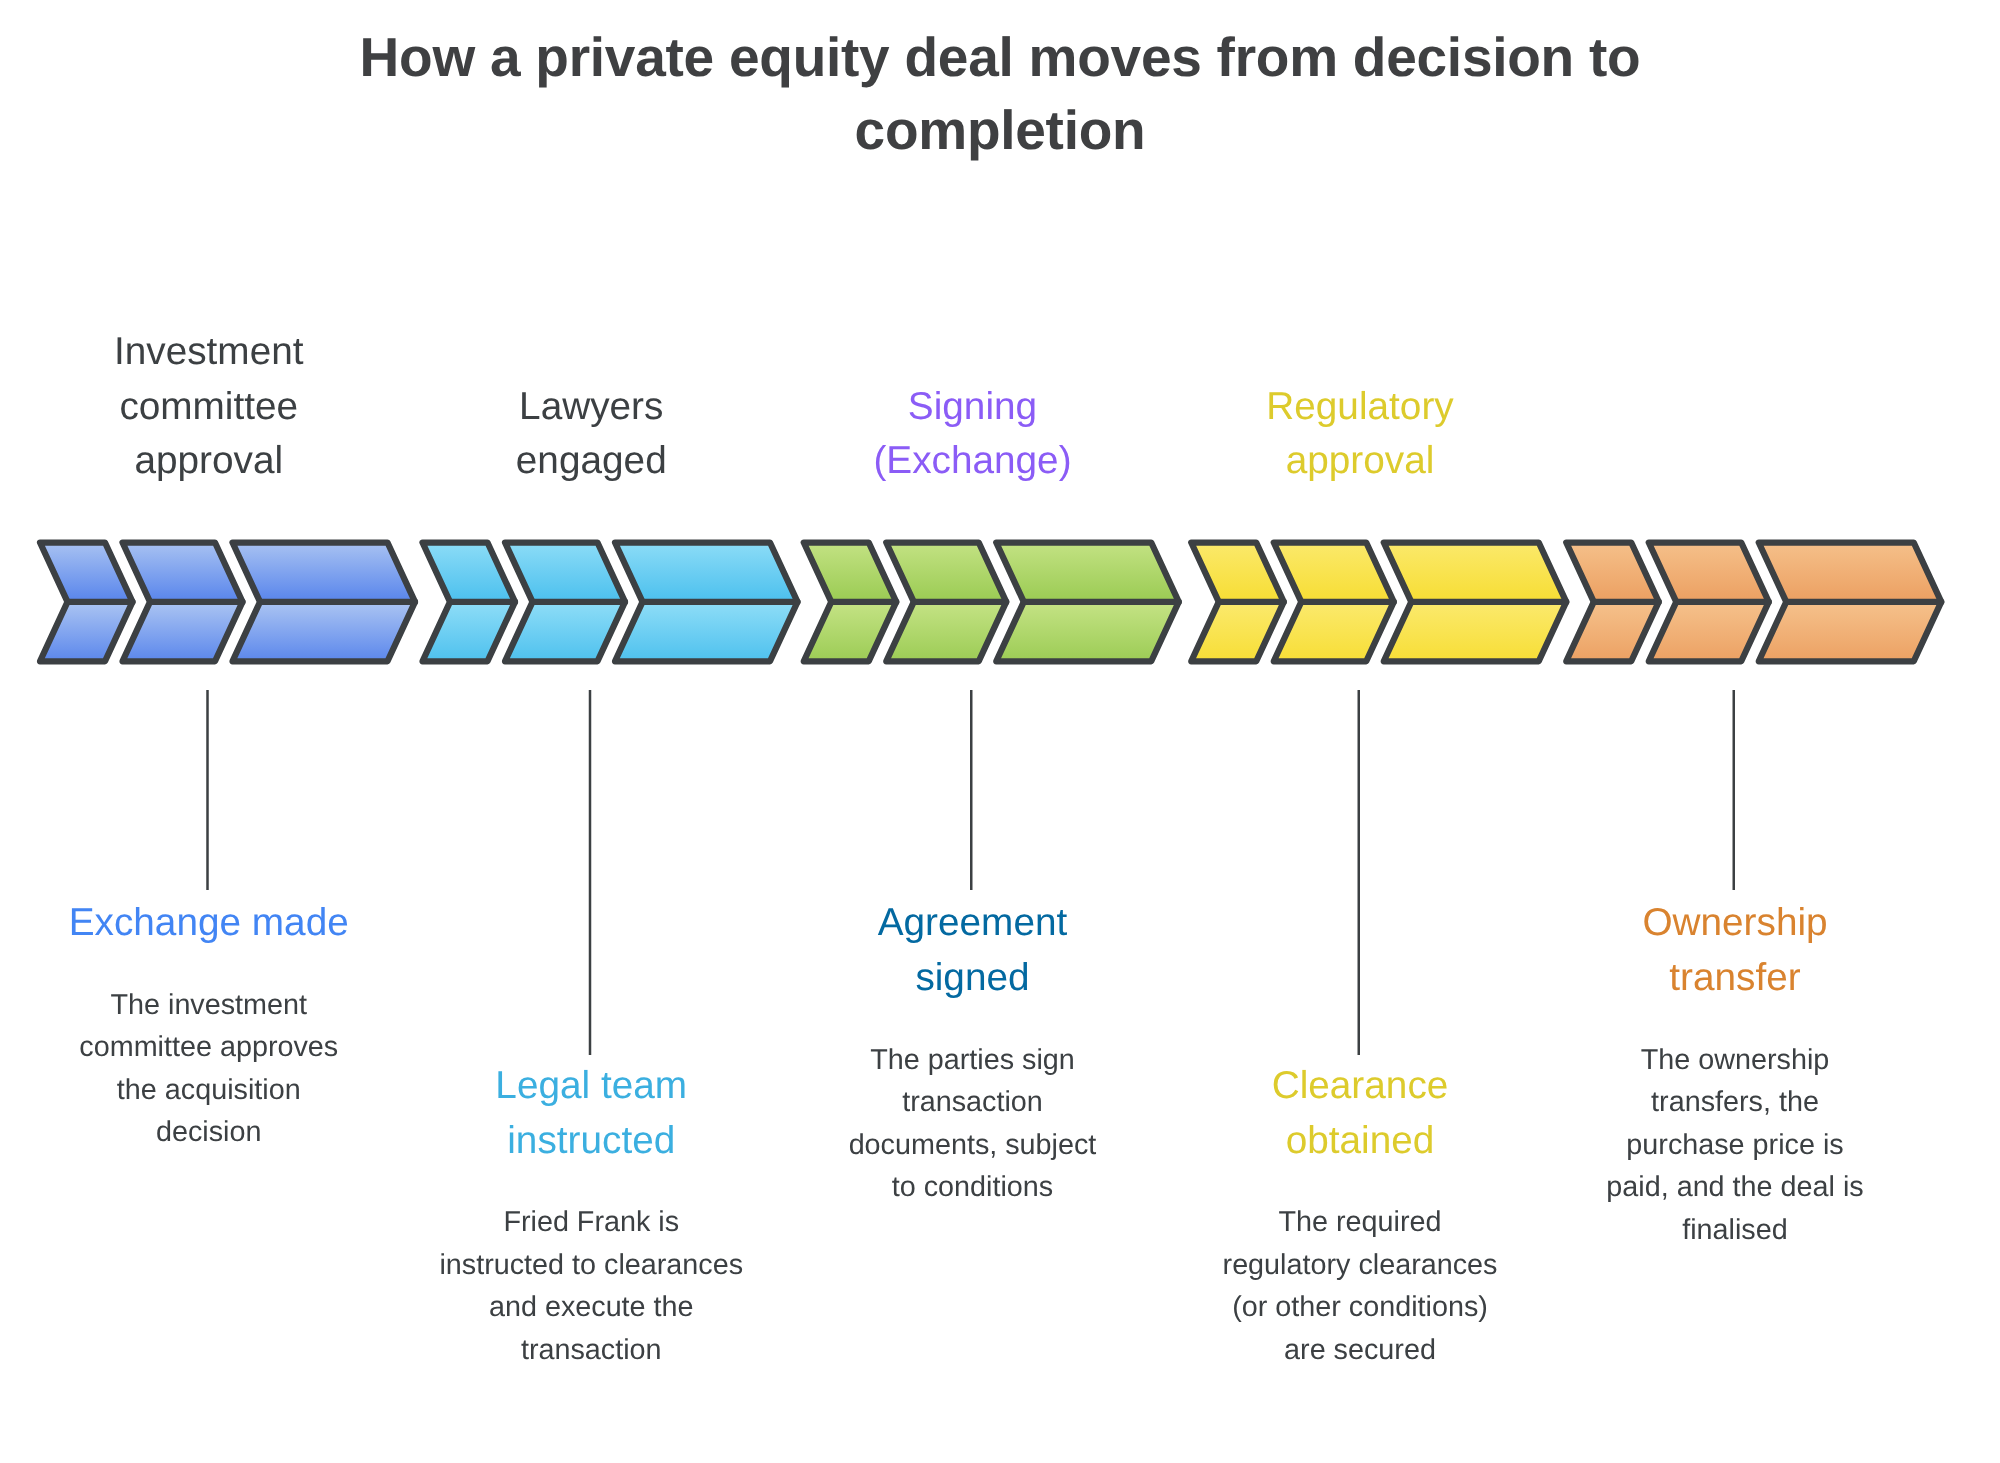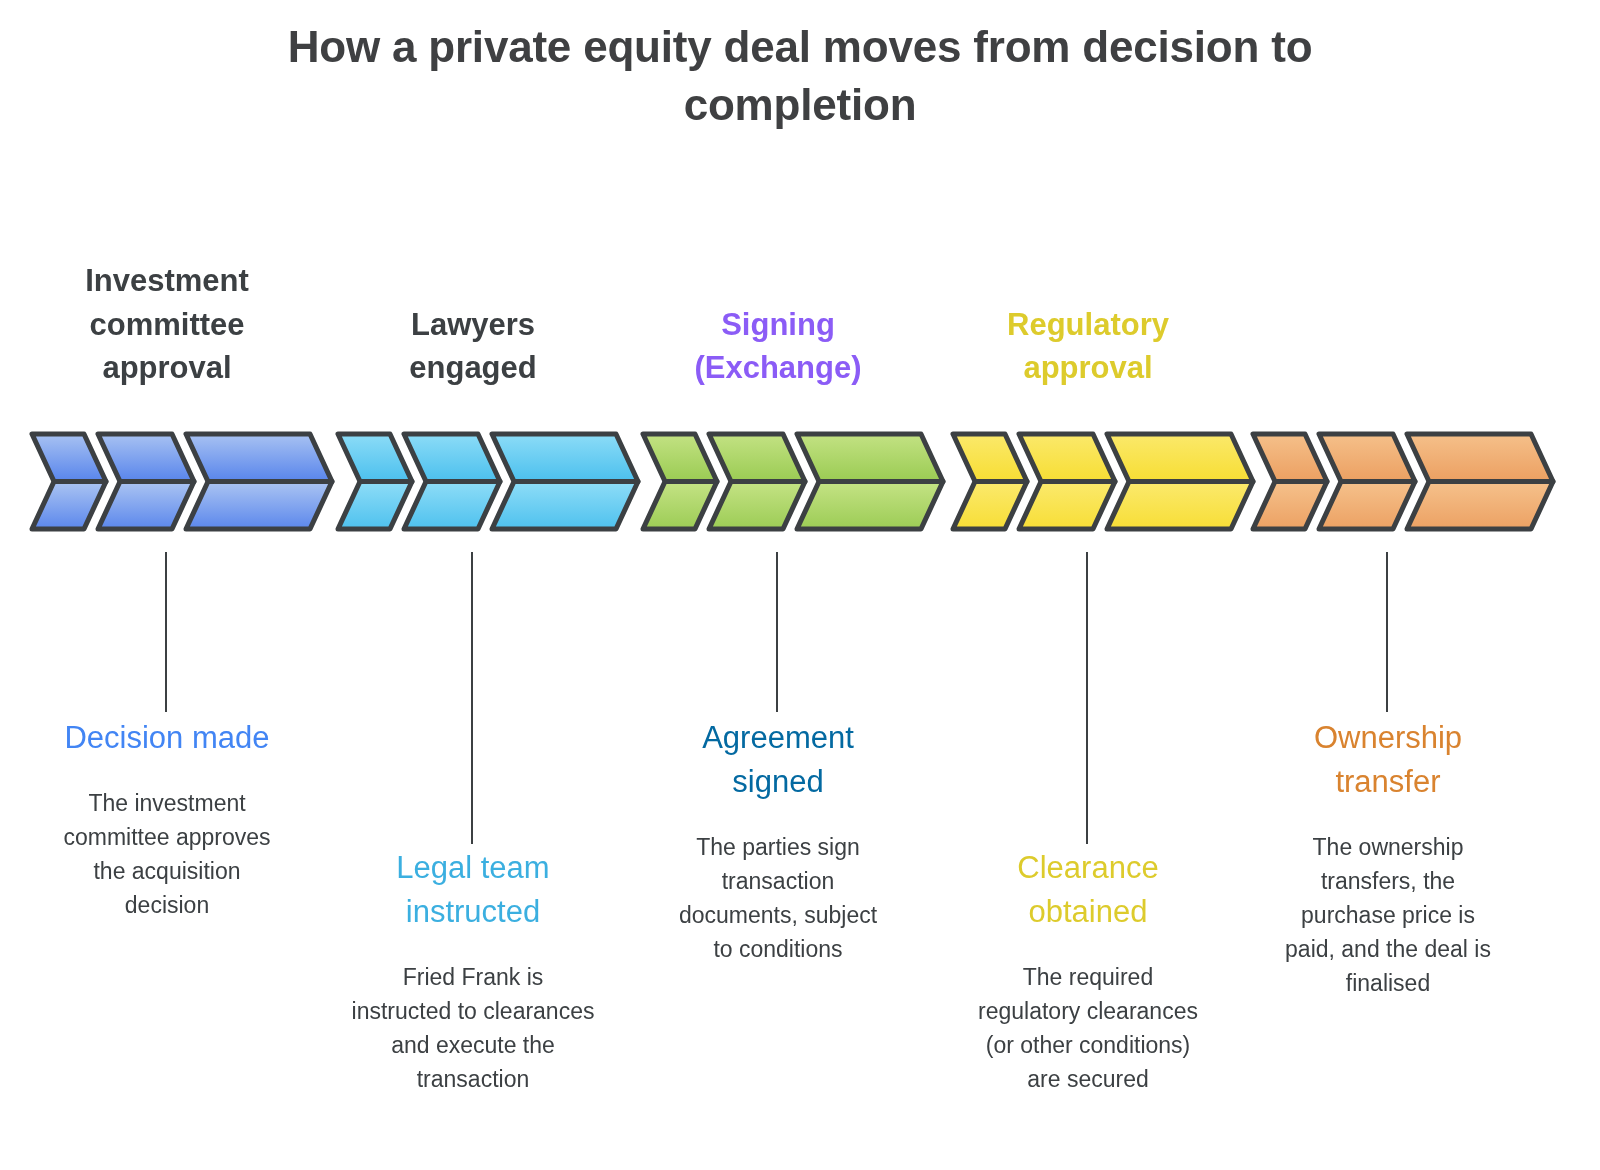--- a/index.html
+++ b/index.html
@@ -46,21 +46,21 @@
 
   
   .top-label {
     position: absolute;
     left: 0;
     width: 300px;
     bottom: 0;
     text-align: center;
     font-size: 31px;
     line-height: 1.41;
-    font-weight: bold;
+    font-weight: normal;
     white-space: pre-line;
   }
   .top-label-wrap {
     position: absolute;
     left: 0;
     top: 255px;
     width: 300px;
     height: 135px;
   }
 
@@ -159,21 +159,21 @@
                 <stop offset="100%" stop-color="#5b87ec"></stop>
               </linearGradient>
             </defs>
             <polygon points="3,3 127,3 149,50.5 127,98 3,98 25,50.5" fill="url(#g0_2)" stroke="#3c4043" stroke-width="5" stroke-linejoin="round"></polygon>
             <line x1="25" y1="50.5" x2="149" y2="50.5" stroke="#3c4043" stroke-width="5" stroke-linecap="round"></line>
           </svg>
         </div>
       </div>
       <div class="connector" style="top: 552px; height: 160px; border-left-color: rgb(60, 64, 67);"></div>
       <div class="lower" style="top: 716px;">
-        <div class="lower-title" style="color: rgb(66, 133, 244);">Decision made</div>
+        <div class="lower-title" style="color: rgb(66, 133, 244);">Exchange made</div>
         <div class="lower-body" style="color: rgb(60, 64, 67);">The investment
 committee approves
 the acquisition
 decision</div>
       </div>
     </div>
     <div class="stage" data-col="1">
       <div class="top-label-wrap">
         <div class="top-label" style="color: rgb(60, 64, 67);">Lawyers
 engaged</div>

